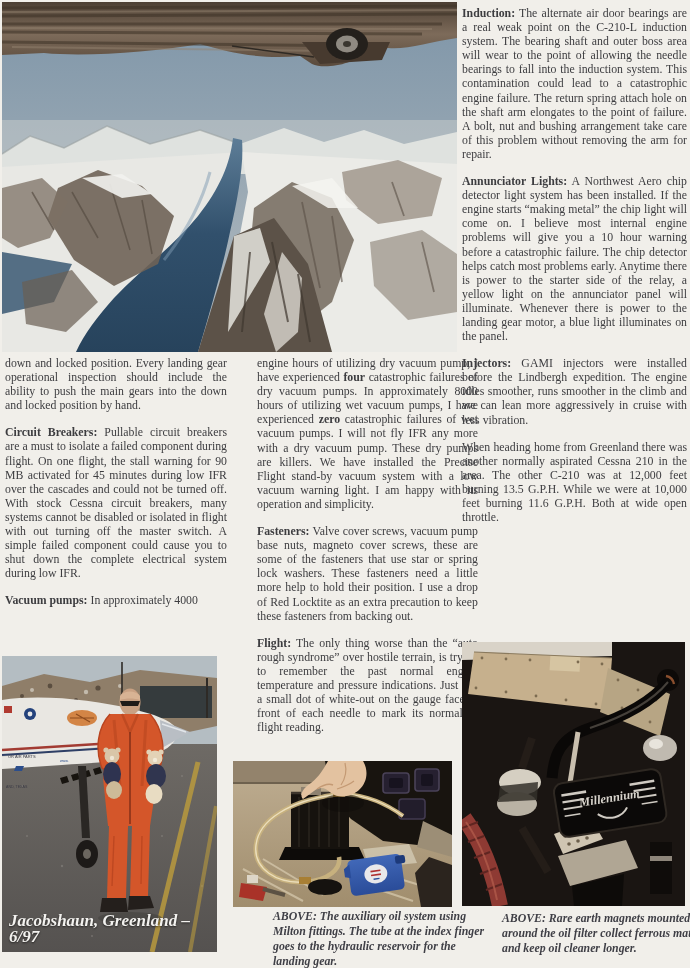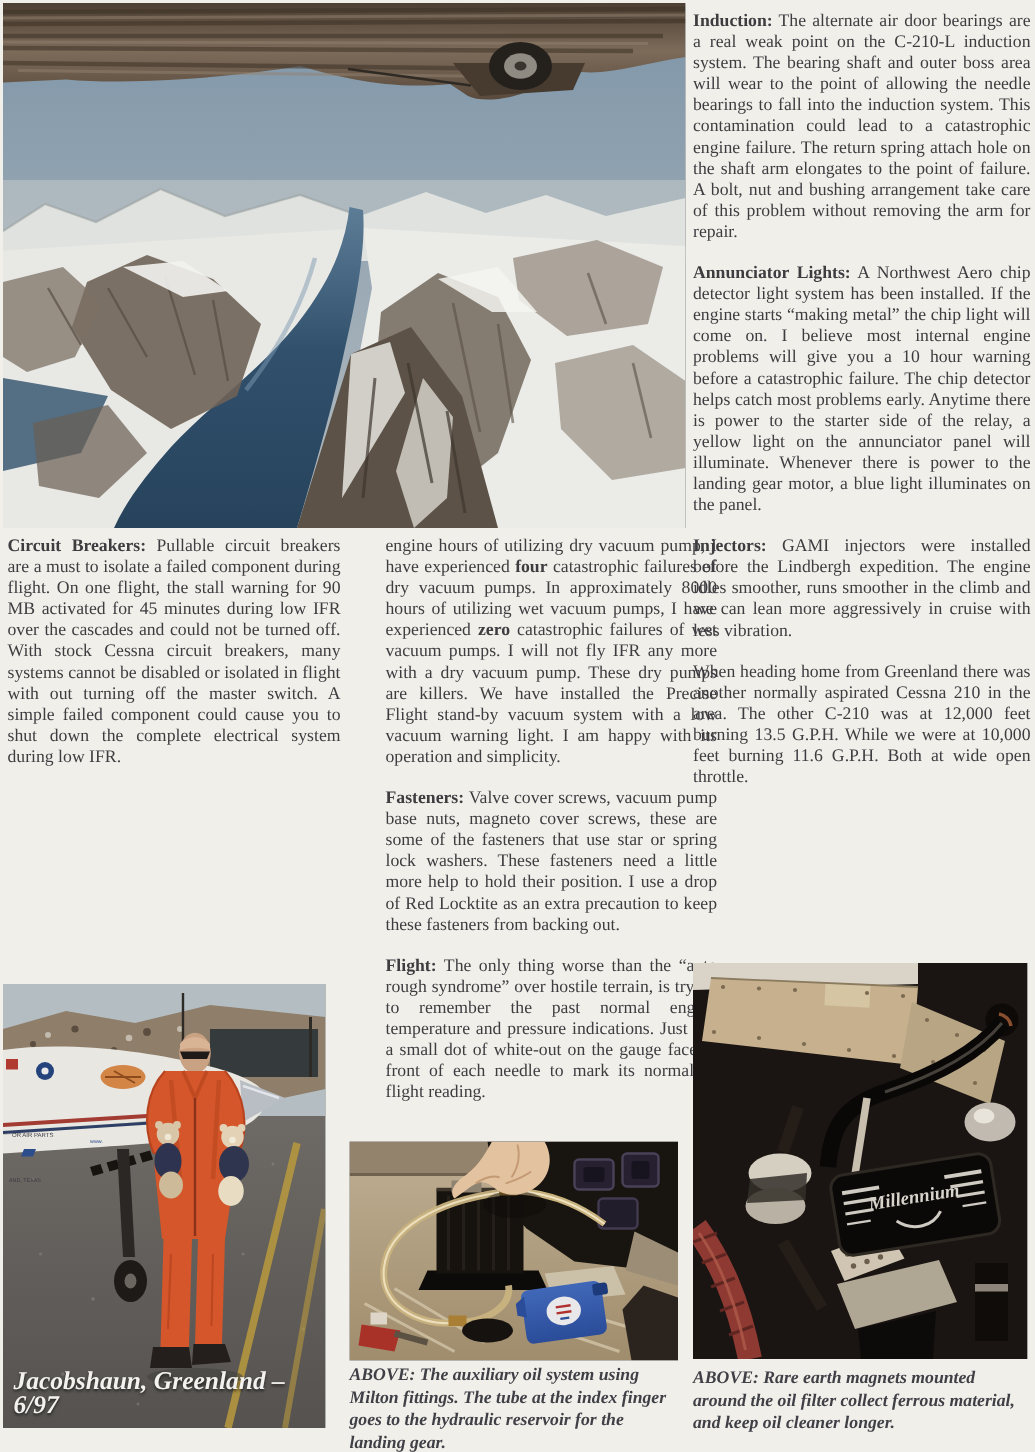--- a/index.html
+++ b/index.html
@@ -22,21 +22,21 @@
   .photo{position:absolute;overflow:hidden;background:#888;}
   .photo svg{display:block;}
   .overlay-cap{
     position:absolute;color:#f3f2ef;font-style:italic;font-weight:bold;
     text-shadow:0 1px 2px rgba(0,0,0,.6);
   }
   .cap-fjord{left:12px;bottom:10px;font-size:15px;line-height:18px;}
   .cap-jacob{left:7px;bottom:7px;font-size:17px;line-height:16px;}
   .photo-cap{
     position:absolute;font-style:italic;font-weight:bold;
-    font-size:11.8px;line-height:15px;color:#3f3f46;text-align:left;
+    font-size:11.8px;line-height:15px;color:#3f3f46;text-align:left;margin-left:40px;
   }
 </style>
 </head>
 <body>
 
 <div id="page">
 
   <div class="photo" style="left:2px;top:2px;width:455px;height:350px;">
     <svg width="455" height="350" viewBox="0 0 455 350">
       <defs>
@@ -117,21 +117,23 @@
   </div>
 
   <div class="col" style="left:462px;top:6px;width:225px;">
     <p><b>Induction:</b><span> The alternate air door bearings are a real weak point on the C-210-L induction system. The bearing shaft and outer boss area will wear to the point of allowing the needle bearings to fall into the induction system. This contamination could lead to a catastrophic engine failure. The return spring attach hole on the shaft arm elongates to the point of failure. A bolt, nut and bushing arrangement take care of this problem without removing the arm for repair.</span></p>
     <p><b>Annunciator Lights:</b><span> A Northwest Aero chip detector light system has been installed. If the engine starts “making metal” the chip light will come on. I believe most internal engine problems will give you a 10 hour warning before a catastrophic failure. The chip detector helps catch most problems early. Anytime there is power to the starter side of the relay, a yellow light on the annunciator panel will illuminate. Whenever there is power to the landing gear motor, a blue light illuminates on the panel.</span></p>
     <p><b>Injectors:</b><span> GAMI injectors were installed before the Lindbergh expedition. The engine idles smoother, runs smoother in the climb and we can lean more aggressively in cruise with less vibration.</span></p>
     <p><span>When heading home from Greenland there was another normally aspirated Cessna 210 in the area. The other C-210 was at 12,000 feet burning 13.5 G.P.H. While we were at 10,000 feet burning 11.6 G.P.H. Both at wide open throttle.</span></p>
   </div>
 
   <div class="col" style="left:5px;top:356px;width:222px;">
+    <p><span>down and locked position. Every landing gear operational inspection should include the ability to push the main gears into the down and locked position by hand.</span></p>
     <p><b>Circuit Breakers:</b><span> Pullable circuit breakers are a must to isolate a failed component during flight. On one flight, the stall warning for 90 MB activated for 45 minutes during low IFR over the cascades and could not be turned off. With stock Cessna circuit breakers, many systems cannot be disabled or isolated in flight with out turning off the master switch. A simple failed component could cause you to shut down the complete electrical system during low IFR.</span></p>
+    <p><b>Vacuum pumps:</b><span> In approximately 4000</span></p>
   </div>
 
   <div class="col" style="left:233px;top:356px;width:221px;margin-left:24px;">
     <p><span>engine hours of utilizing dry vacuum pump, I have experienced </span><b>four</b><span> catastrophic failures of dry vacuum pumps. In approximately 8000 hours of utilizing wet vacuum pumps, I have experienced </span><b>zero</b><span> catastrophic failures of wet vacuum pumps. I will not fly IFR any more with a dry vacuum pump. These dry pumps are killers. We have installed the Precise Flight stand-by vacuum system with a low vacuum warning light. I am happy with its operation and simplicity.</span></p>
     <p><b>Fasteners:</b><span> Valve cover screws, vacuum pump base nuts, magneto cover screws, these are some of the fasteners that use star or spring lock washers. These fasteners need a little more help to hold their position. I use a drop of </span><span class="u">Red</span><span> Locktite as an extra precaution to keep these fasteners from backing out.</span></p>
     <p><b>Flight:</b><span> The only thing worse than the “auto rough syndrome” over hostile terrain, is trying to remember the past normal engine temperature and pressure indications. Just use a small dot of white-out on the gauge face in front of each needle to mark its normal in flight reading.</span></p>
   </div>
 
   <div class="photo" style="left:2px;top:656px;width:215px;height:296px;">
     <svg width="215" height="296" viewBox="0 0 215 296">

